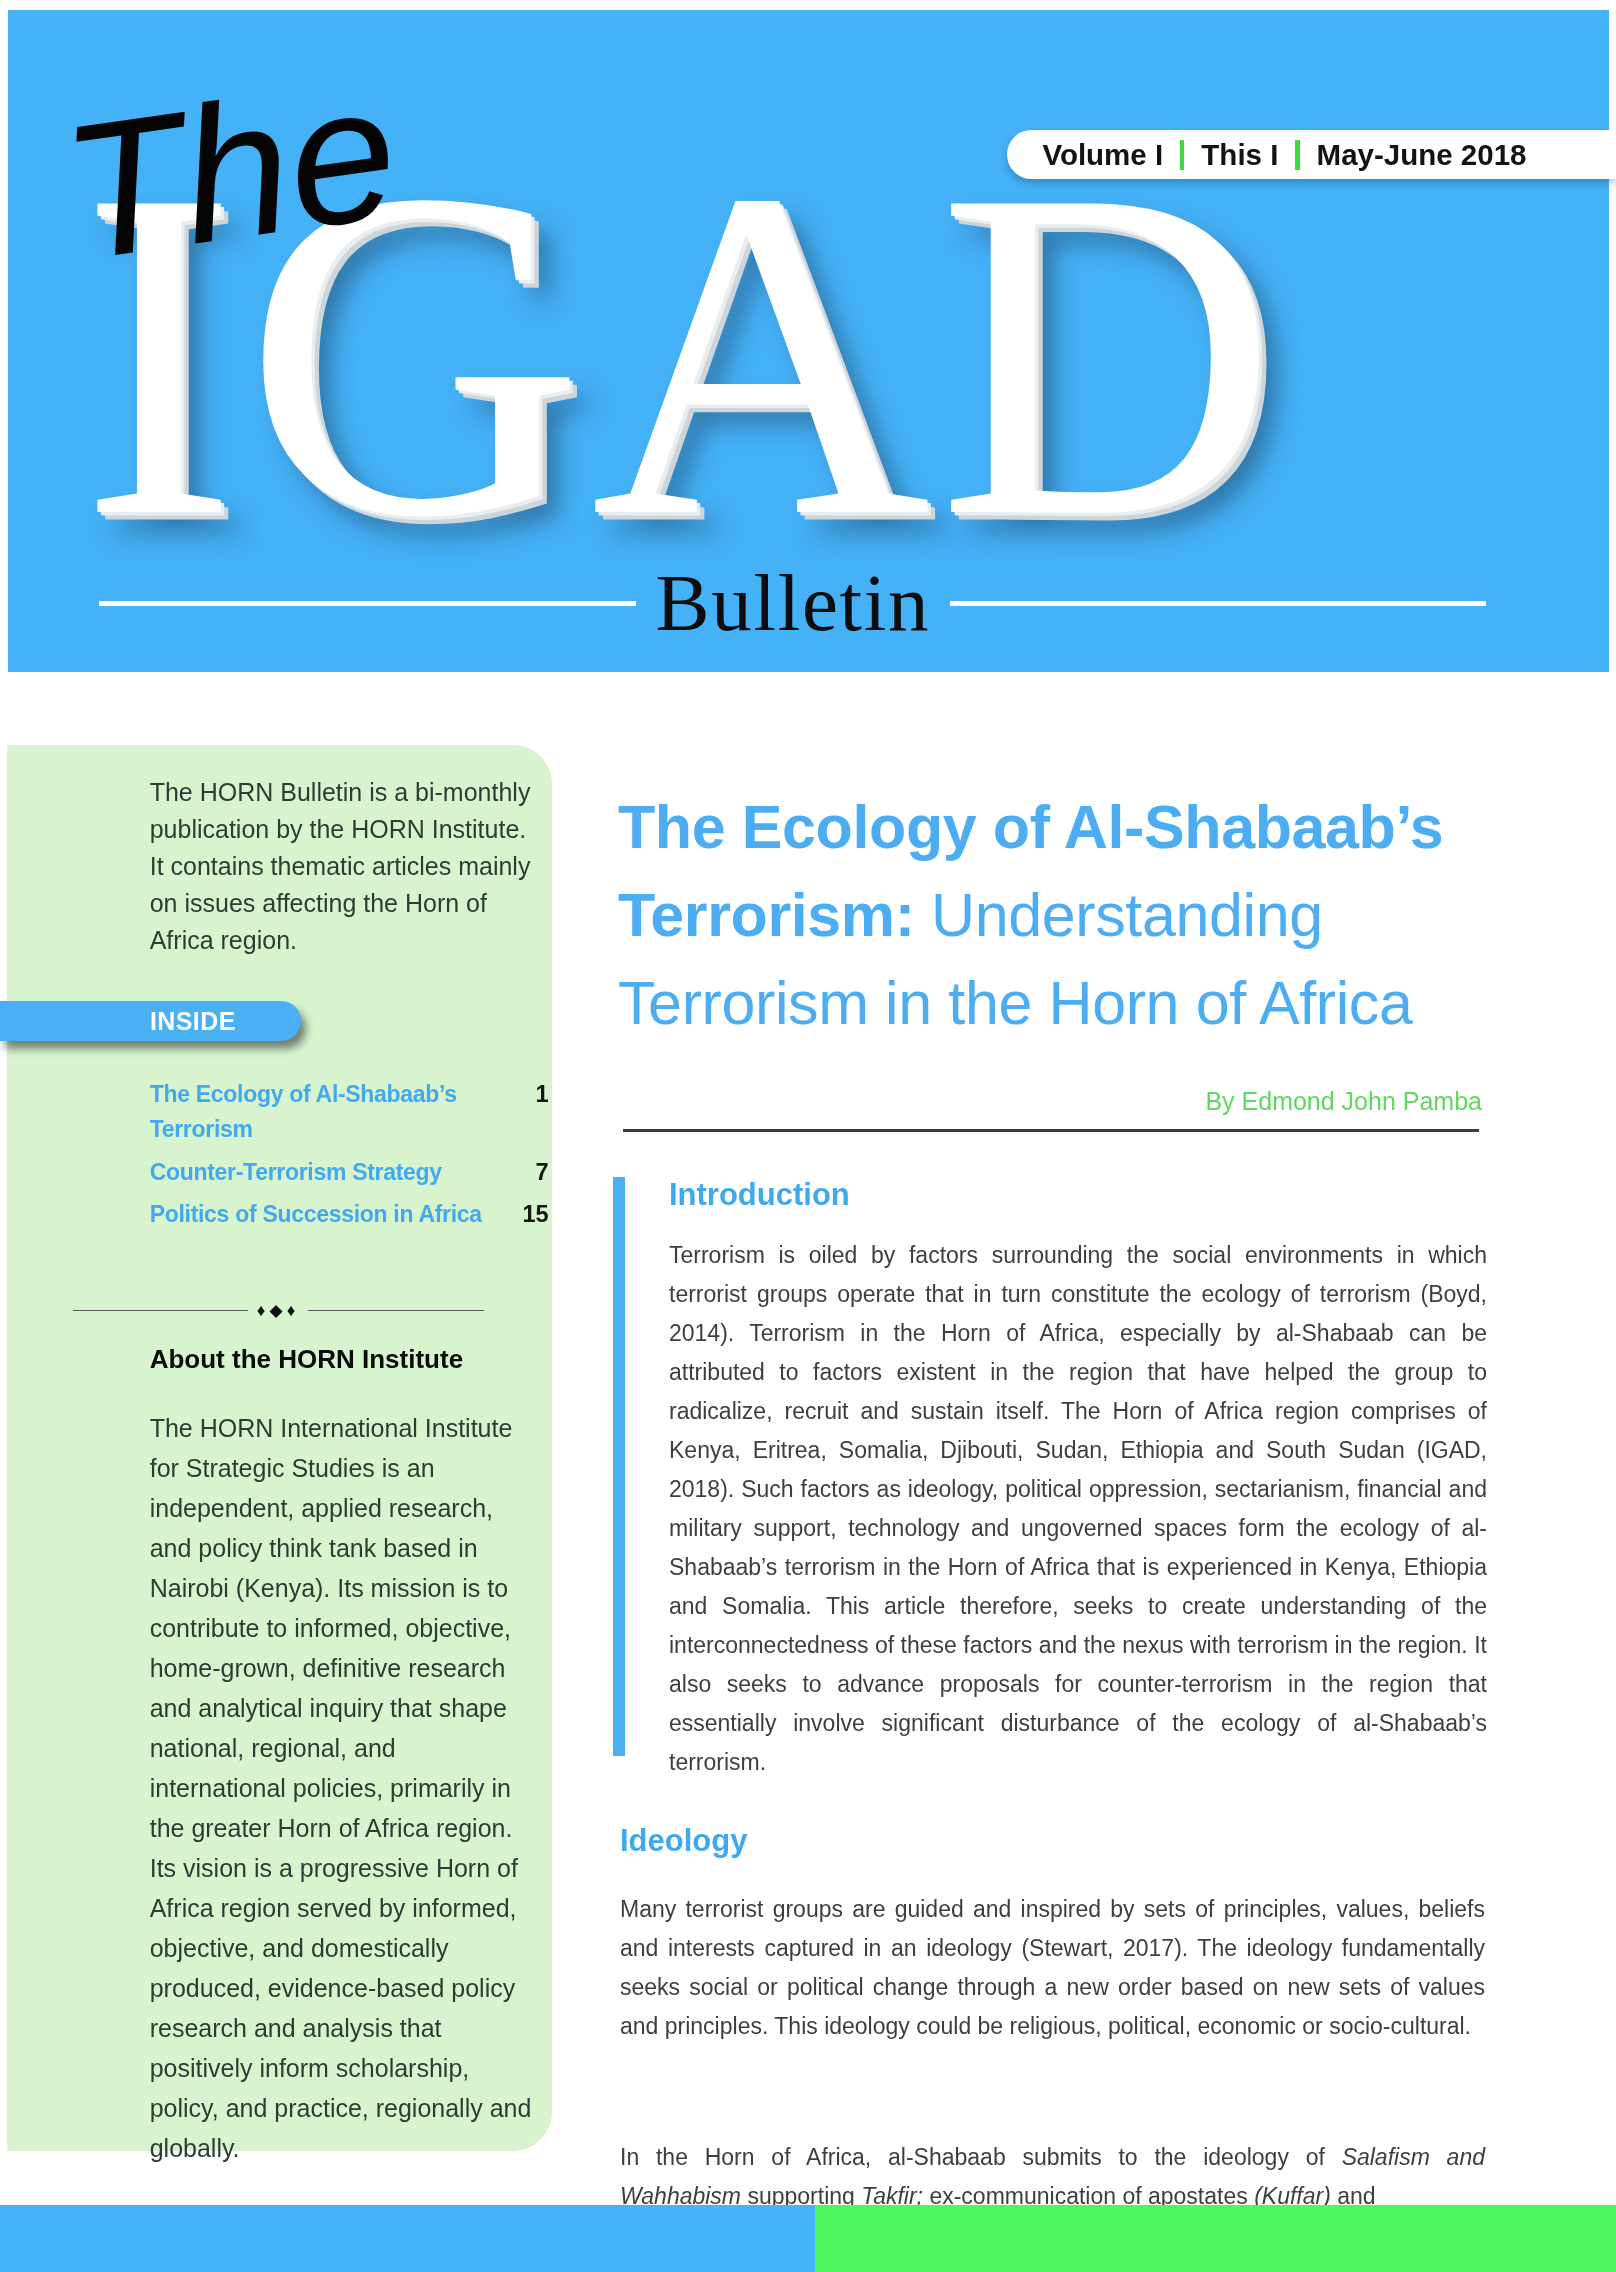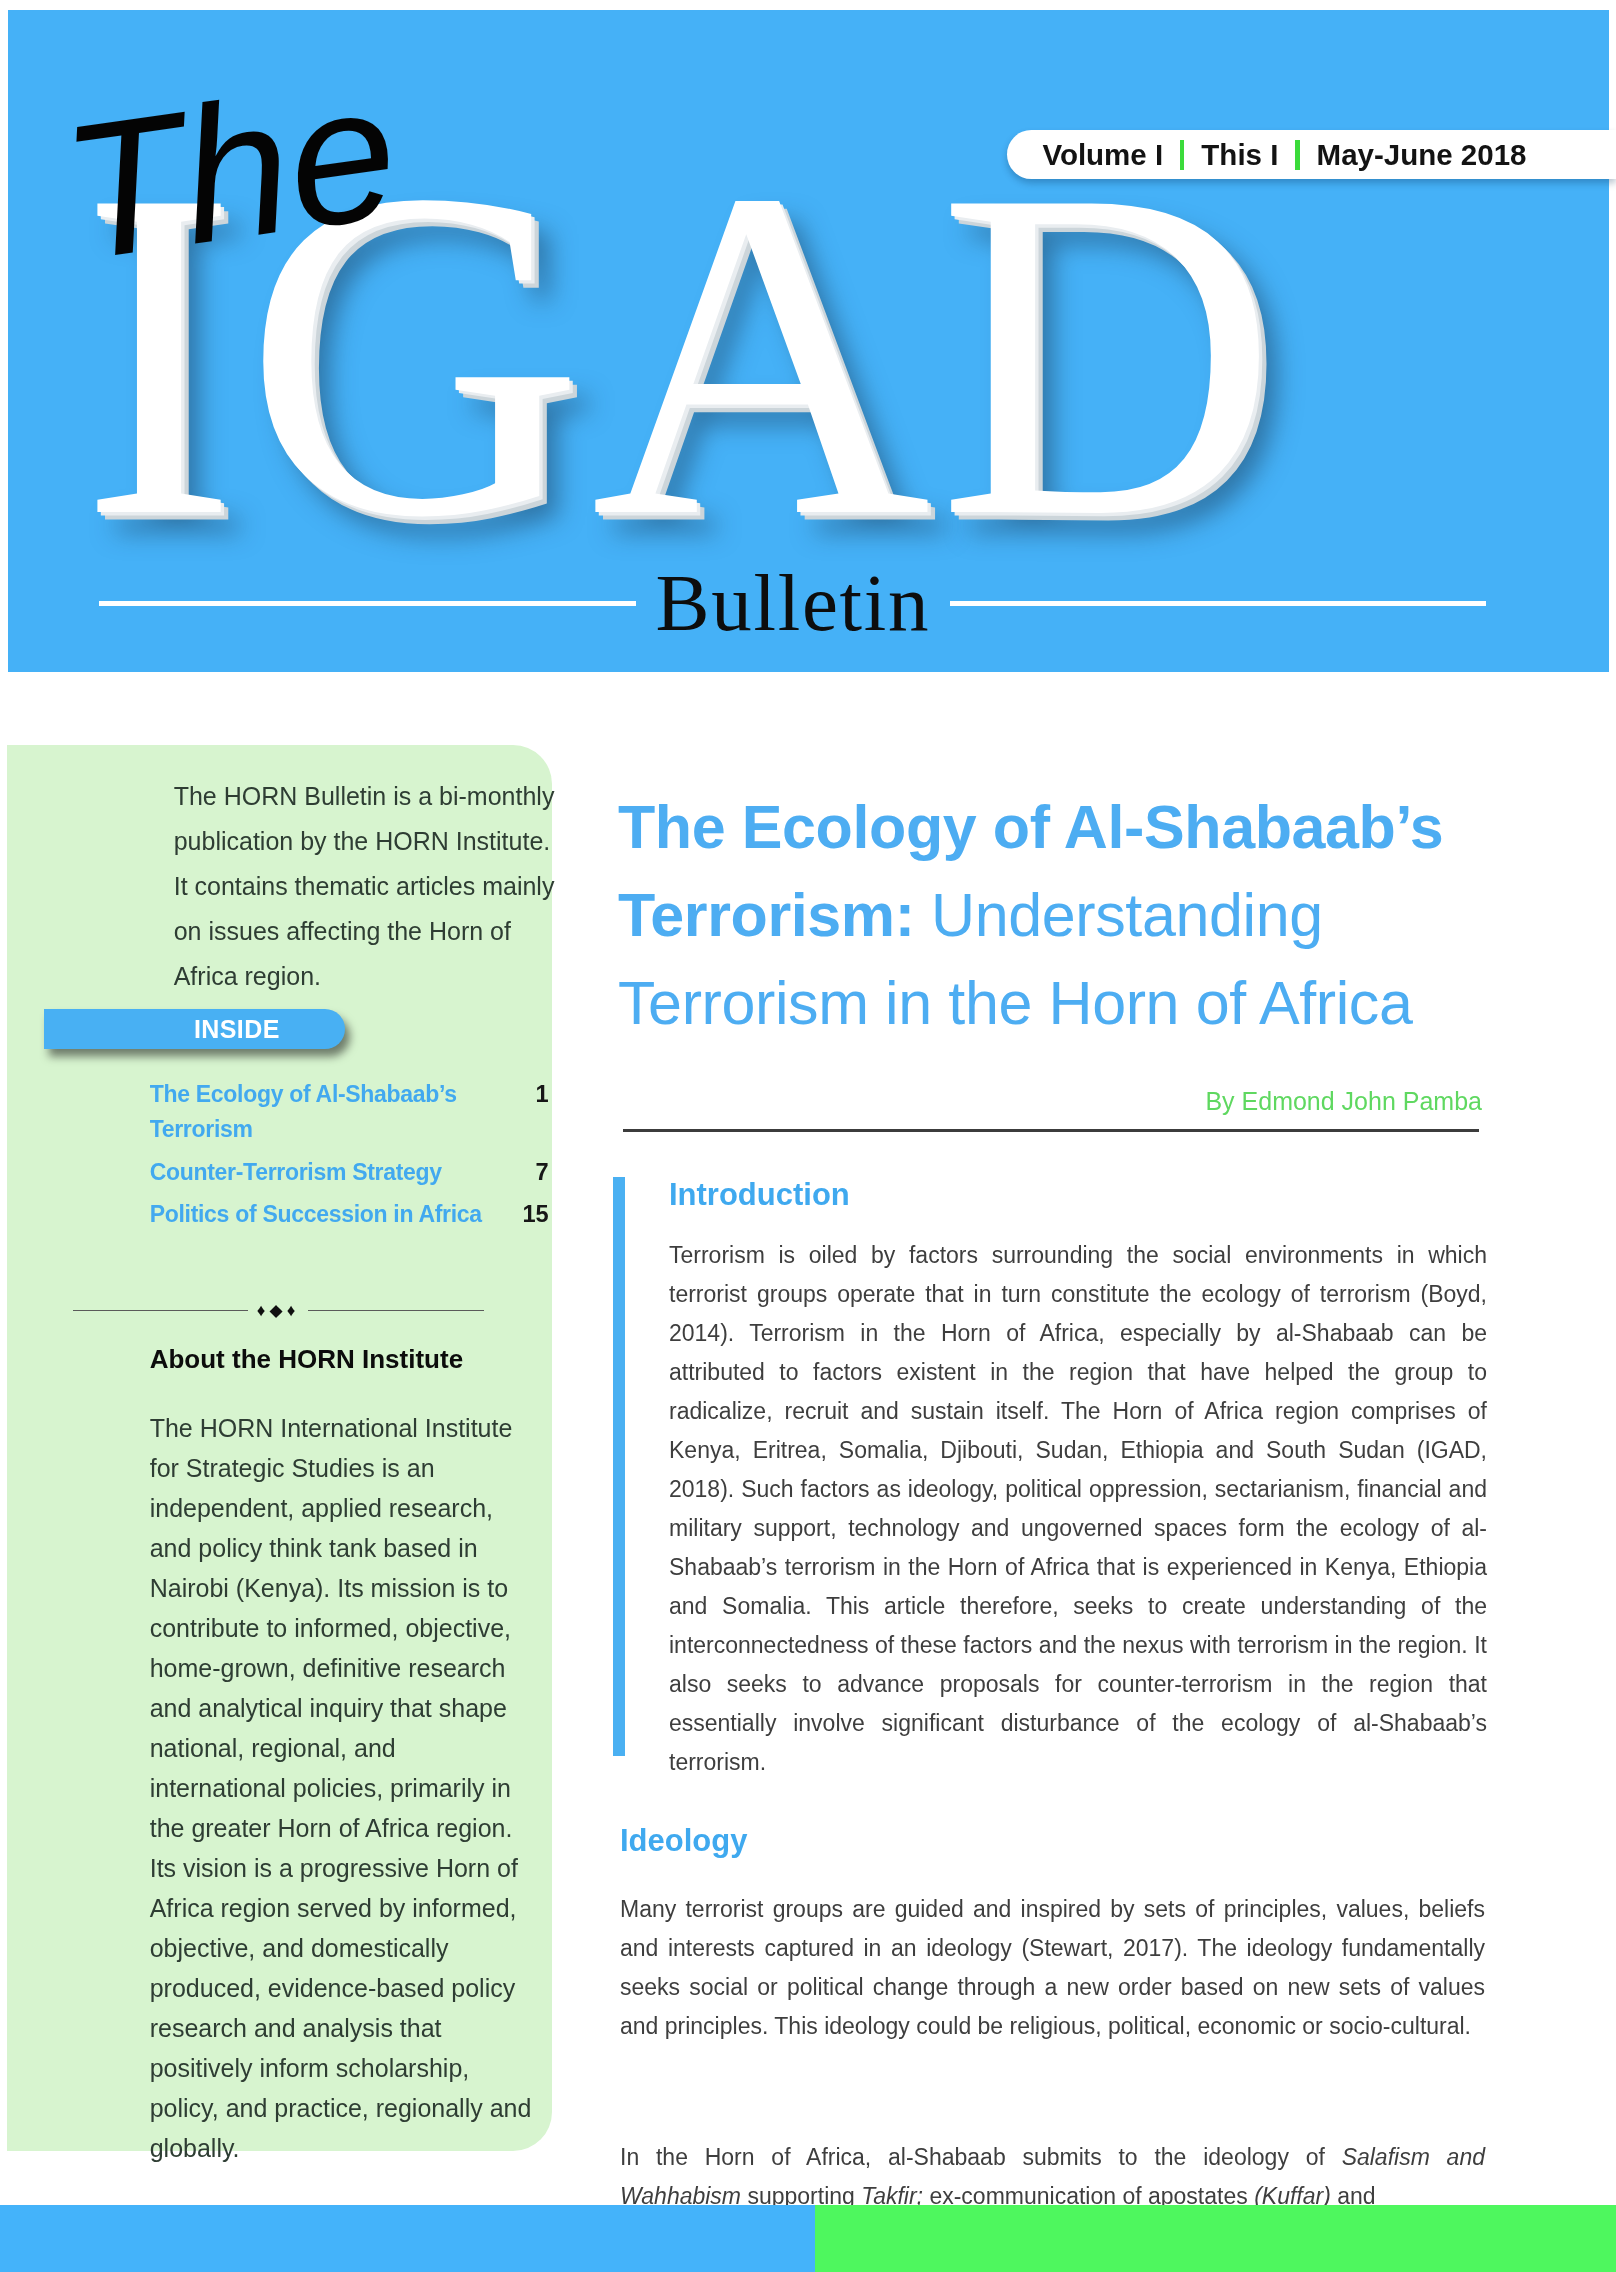--- a/index.html
+++ b/index.html
@@ -25,24 +25,24 @@
     padding-left:35px;box-shadow:0 4.2px 7.6px rgba(0,40,80,.28);}
   .volume-pill .vp-text{font-family:Liberation Sans, sans-serif;font-weight:700;font-size:29.5px;
     color:#131313;white-space:nowrap;}
   .vp-sep{display:inline-block;width:4.2px;height:30px;background:#3bdb3b;margin:0 17px;
     vertical-align:-5px;}
 
   
   .sidebar{position:absolute;left:6.7px;top:745px;width:545px;height:1406px;
     background:#d7f4cf;border-radius:0 39px 39px 0;}
   .sb-intro{position:absolute;left:143px;top:29px;width:384px;
-    font-size:25px;line-height:45px;color:#2e3d33;margin-left:24px;}
-  .inside-banner{position:absolute;left:-6.7px;top:264px;width:301px;height:40px;
+    font-size:25px;line-height:37px;color:#2e3d33;}
+  .inside-banner{position:absolute;left:-6.7px;top:256px;width:301px;height:40px;
     background:#48b0f3;border-radius:0 20px 20px 0;
-    box-shadow:5px 7.6px 8.4px rgba(10,10,10,.5);margin-left:44px;}
+    box-shadow:5px 7.6px 8.4px rgba(10,10,10,.5);}
   .inside-banner span{position:absolute;left:150px;top:5.9px;color:#ffffff;
     font-weight:700;font-size:25px;letter-spacing:0.4px;}
   .toc{position:absolute;left:143px;top:332px;width:399px;}
   .toc-row{display:flex;align-items:flex-start;margin-bottom:7.6px;}
   .toc-title{flex:1;color:#42a9ef;font-weight:700;font-size:23px;line-height:35px;
     letter-spacing:-0.3px;}
   .toc-title span{display:block;white-space:nowrap;}
   .toc-page{width:37px;text-align:right;color:#171717;font-weight:700;font-size:23.6px;
     line-height:35px;}
   .orn-divider{position:absolute;left:66px;top:557px;width:411px;display:flex;

